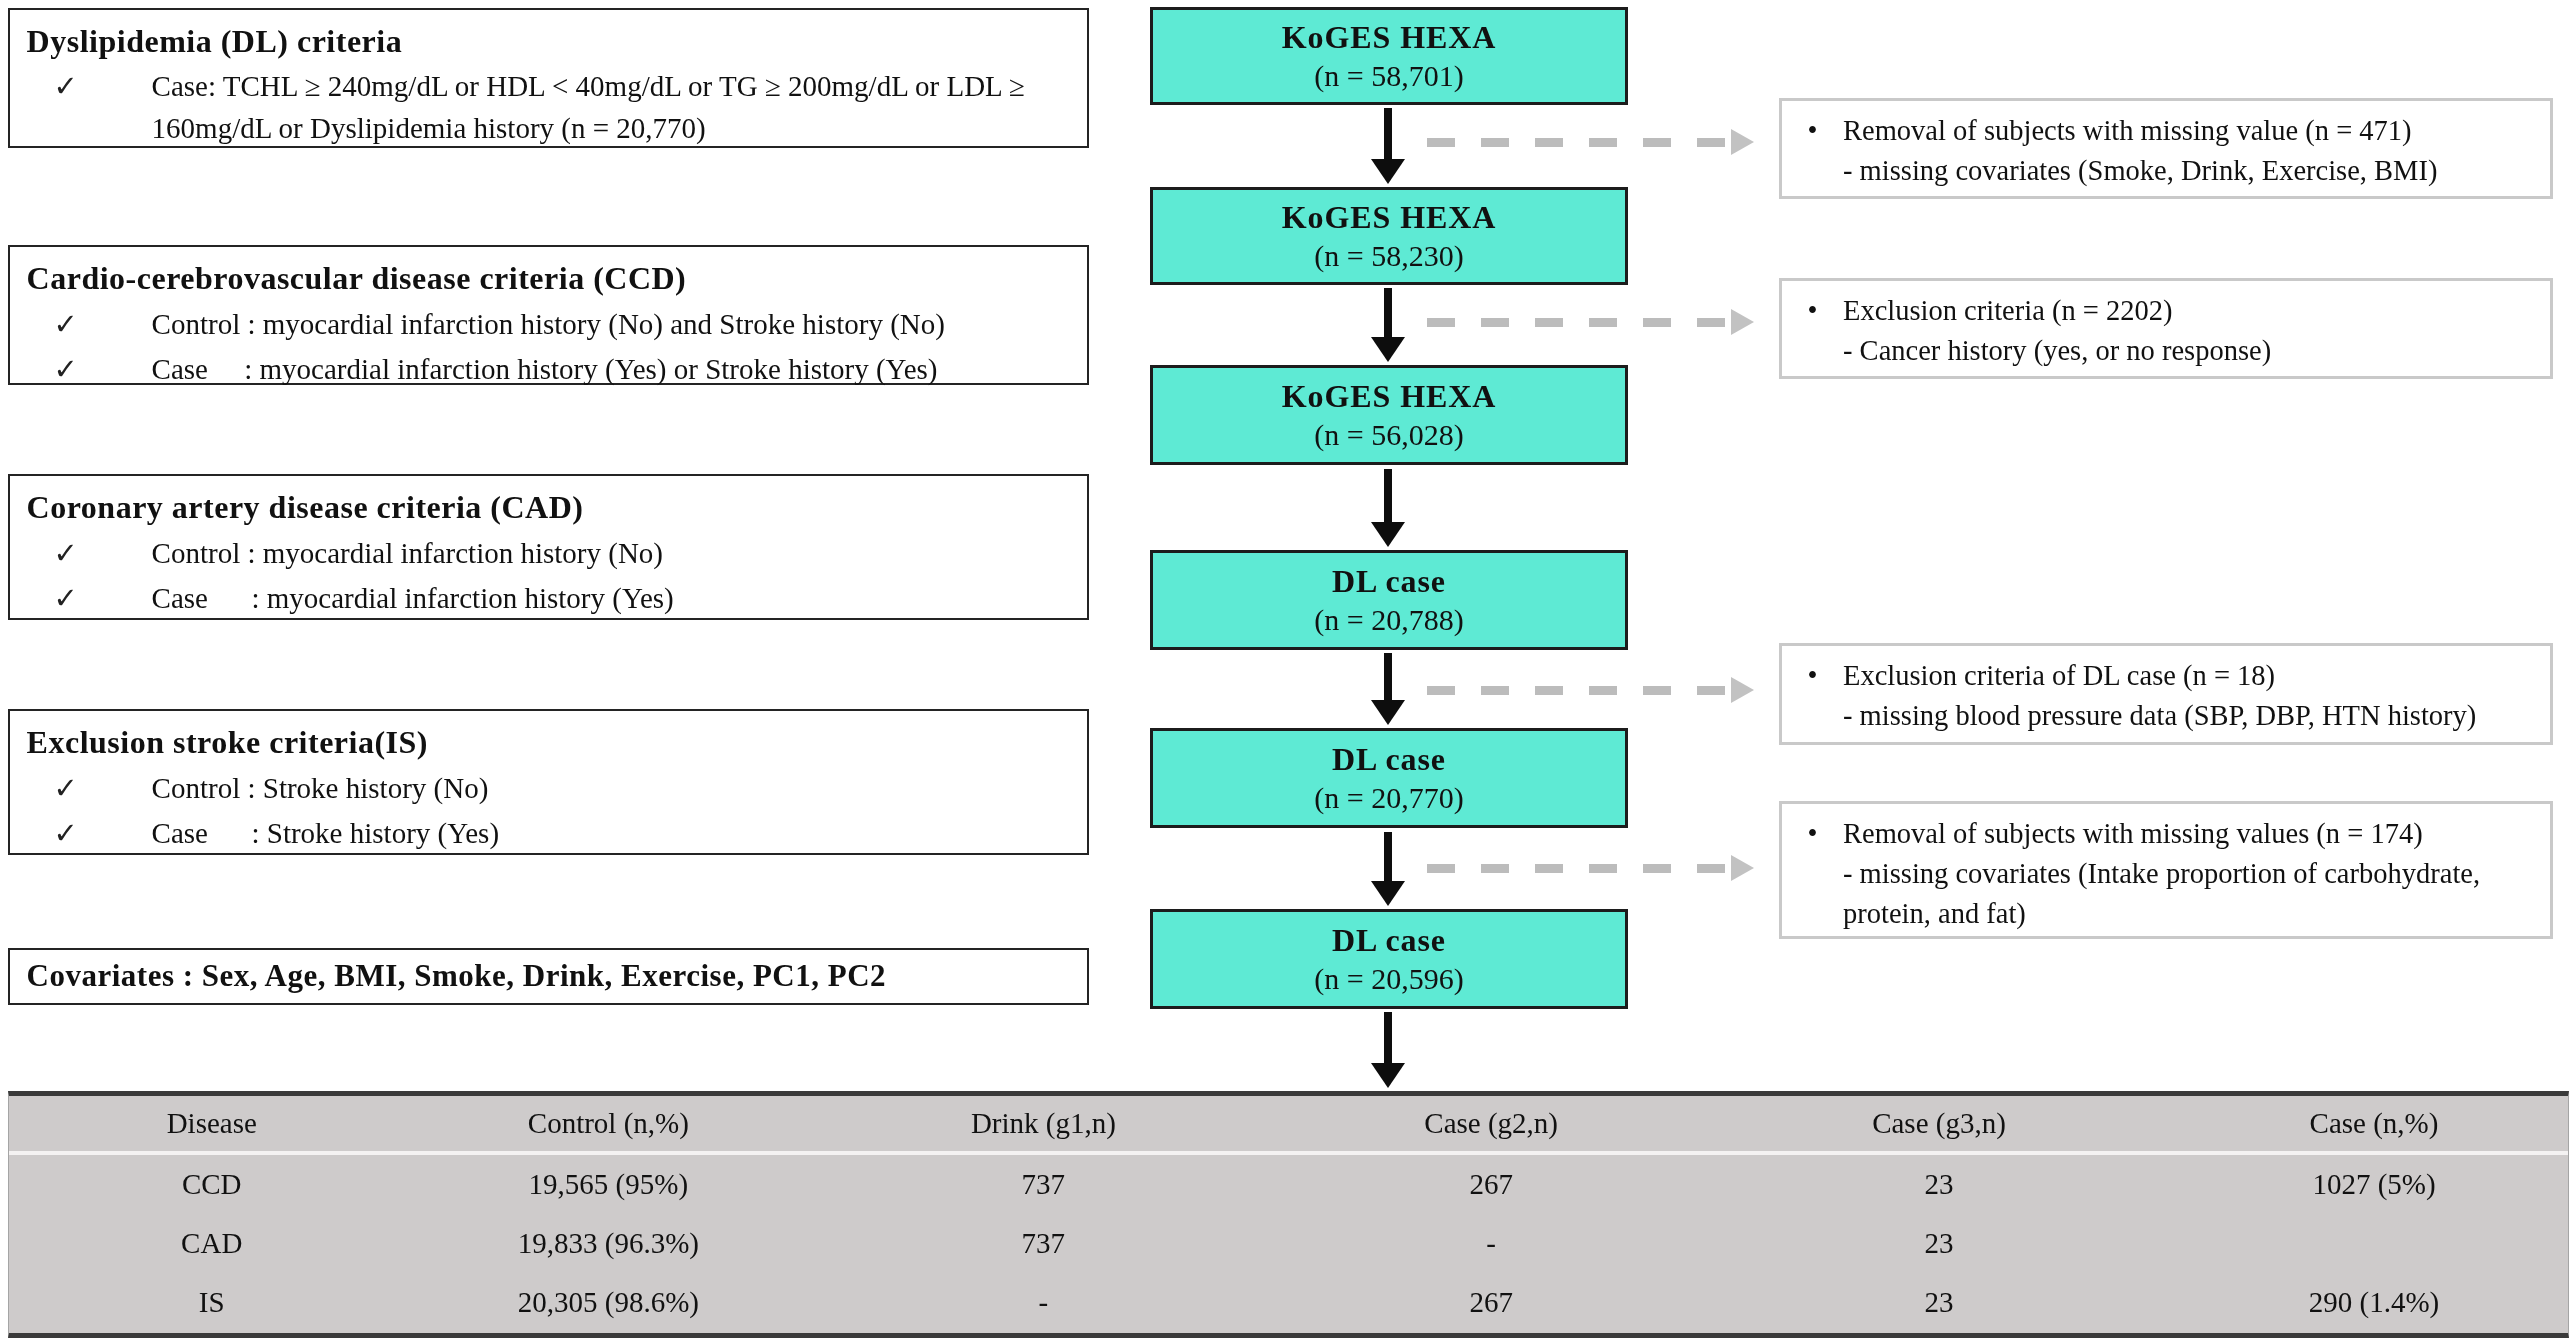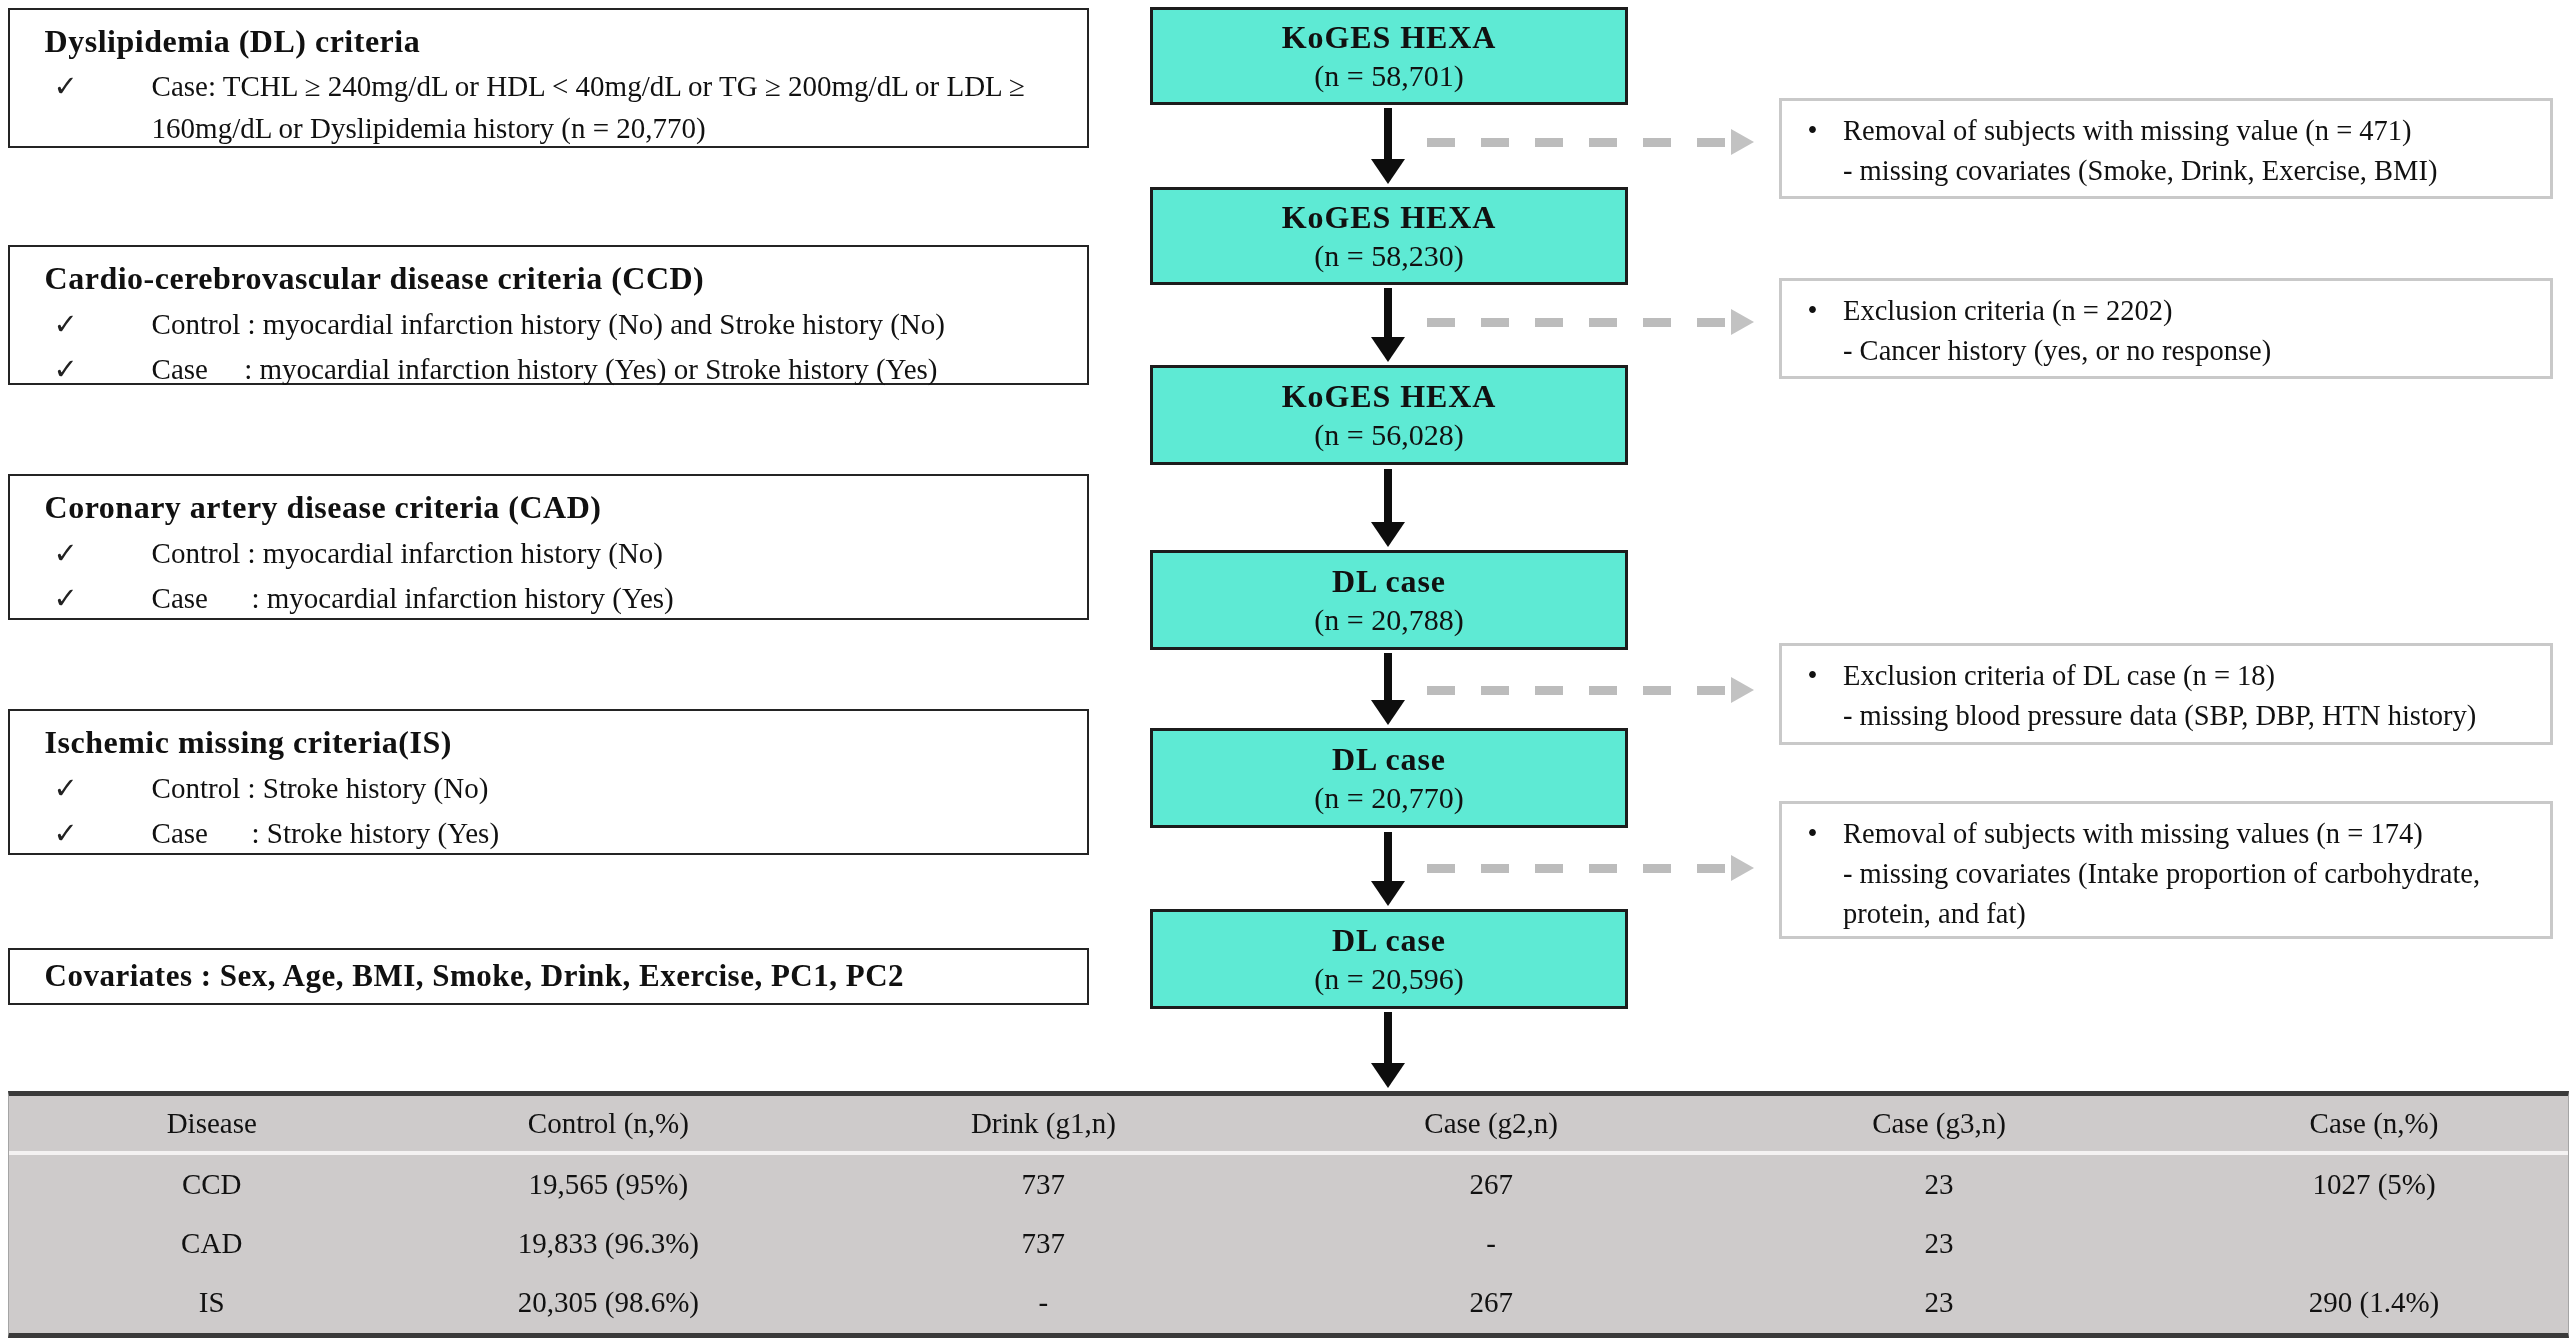--- a/index.html
+++ b/index.html
@@ -14,21 +14,21 @@
   
   .cbox{
     position:absolute;left:7.6px;width:1081px;
     background:#ffffff;
     border:2.8px solid #242424;
     box-sizing:border-box;
     padding-top:11.4px;
   }
   .ctitle{
     font-weight:bold;font-size:32px;line-height:1.3;
-    padding-left:35px;letter-spacing:0.5px;
+    padding-left:17px;letter-spacing:0.5px;
   }
   .citem{
     display:flex;align-items:flex-start;
     font-size:29px;line-height:1.42;margin-top:3.8px;
   }
   .citem .check{
     flex:0 0 142px;padding-left:44px;box-sizing:border-box;
     color:#222;font-size:29px;
   }
   .citem .ctext{flex:1;padding-right:17px;}
@@ -131,21 +131,21 @@
       <span class="check">✓</span>
       <span class="ctext">Control  :  myocardial  infarction history (No)</span>
     </div>
     <div class="citem">
       <span class="check">✓</span>
       <span class="ctext">Case&nbsp;&nbsp;&nbsp;&nbsp;&nbsp;&nbsp;:  myocardial  infarction history (Yes)</span>
     </div>
   </div>
 
   <div class="cbox" style="top:709px;height:146px">
-    <div class="ctitle">Ischemic  missing criteria(IS)</div>
+    <div class="ctitle">Exclusion  stroke criteria(IS)</div>
     <div class="citem">
       <span class="check">✓</span>
       <span class="ctext">Control  :  Stroke  history (No)</span>
     </div>
     <div class="citem">
       <span class="check">✓</span>
       <span class="ctext">Case&nbsp;&nbsp;&nbsp;&nbsp;&nbsp;&nbsp;: Stroke  history (Yes)</span>
     </div>
   </div>
 

